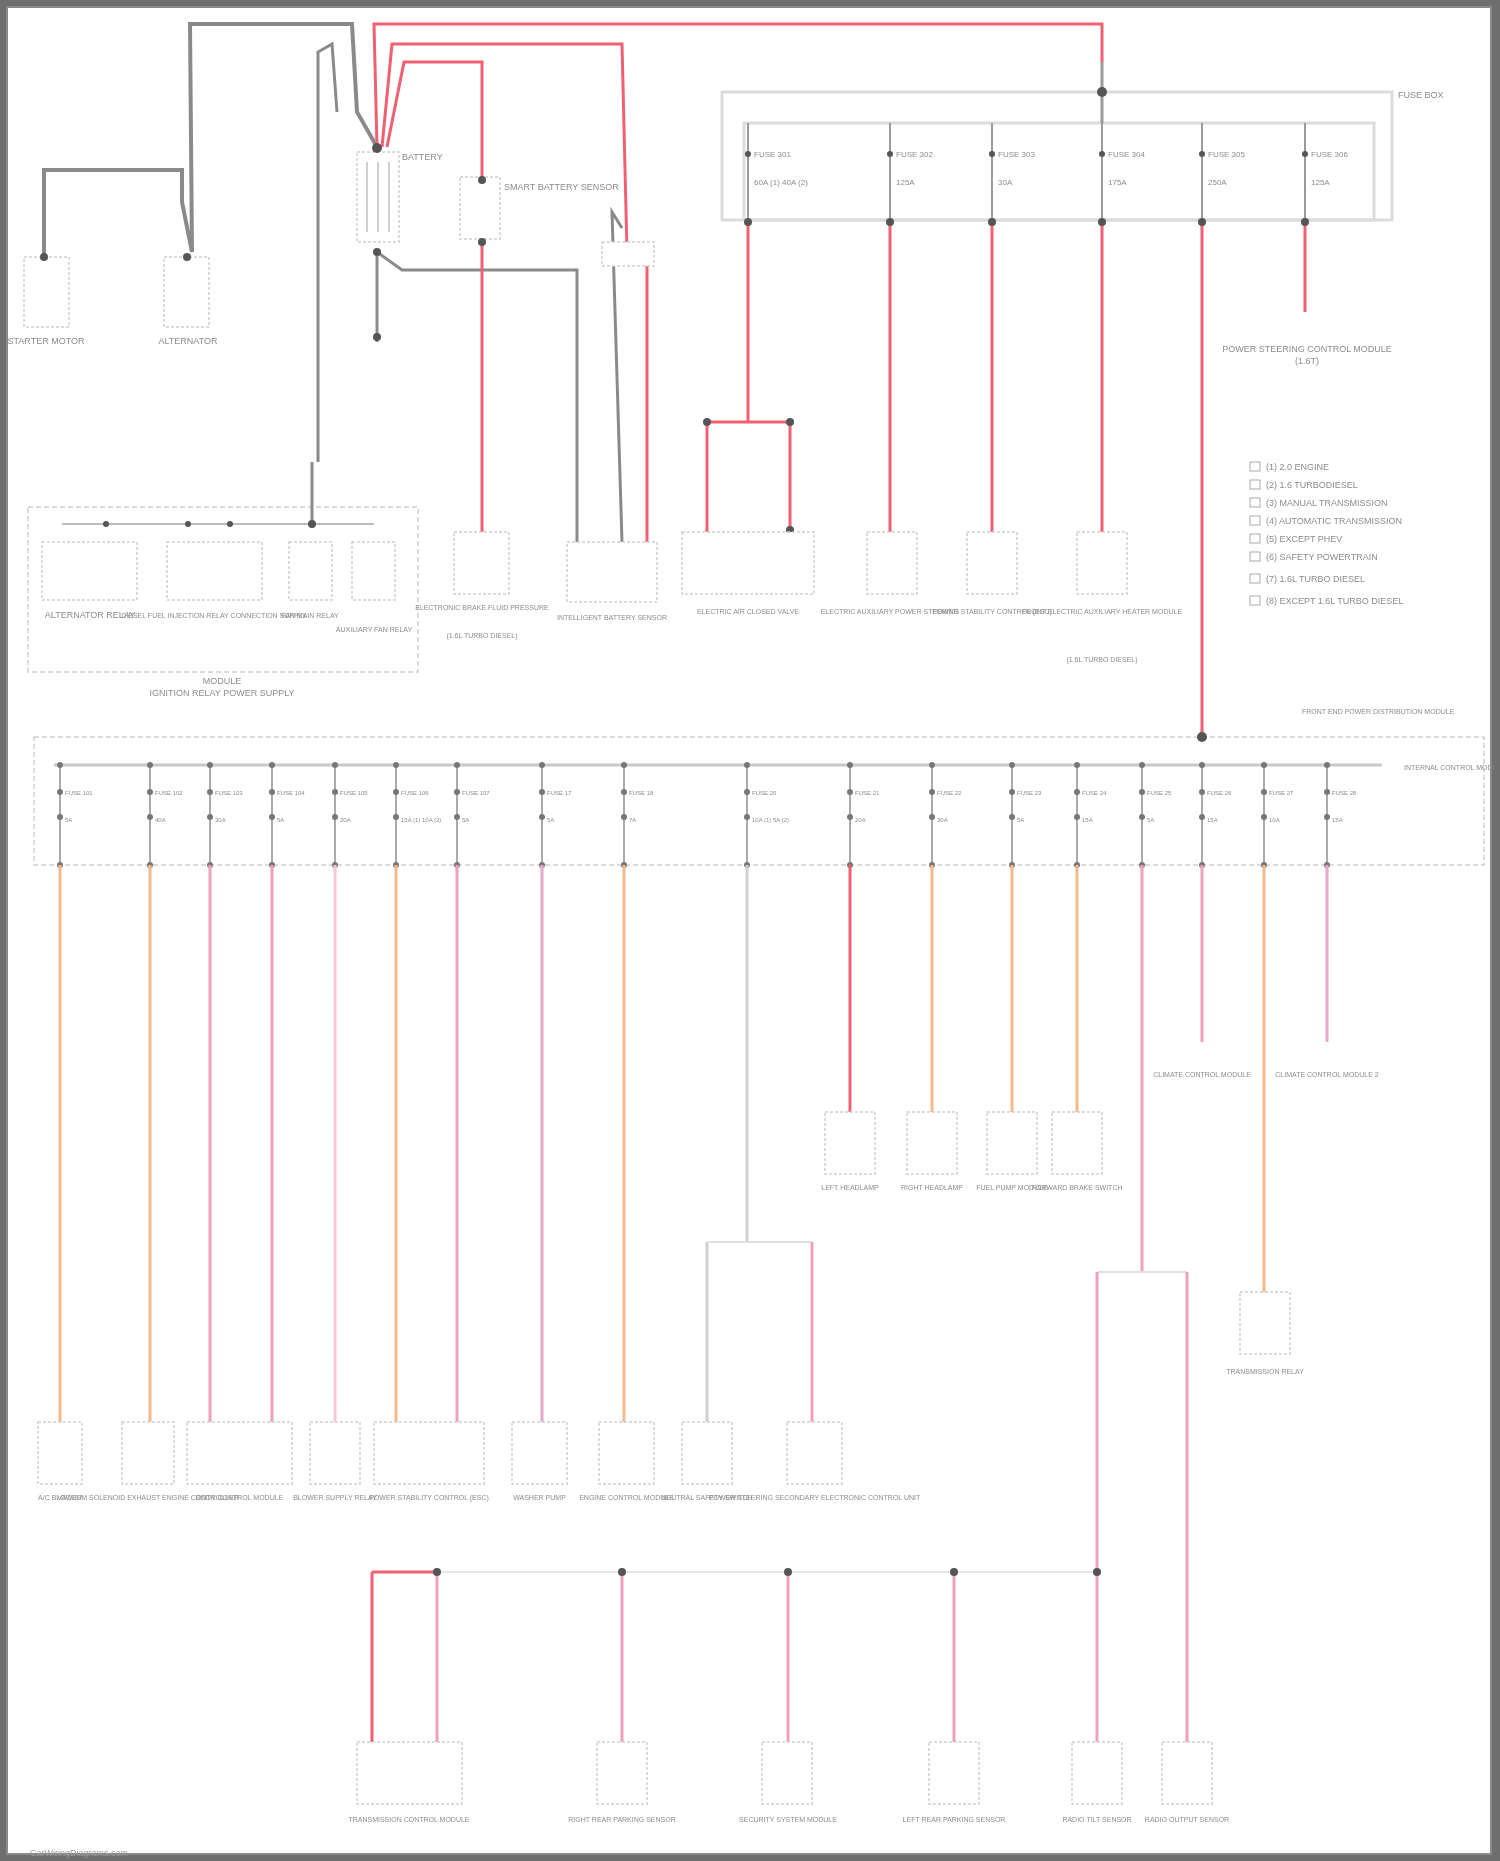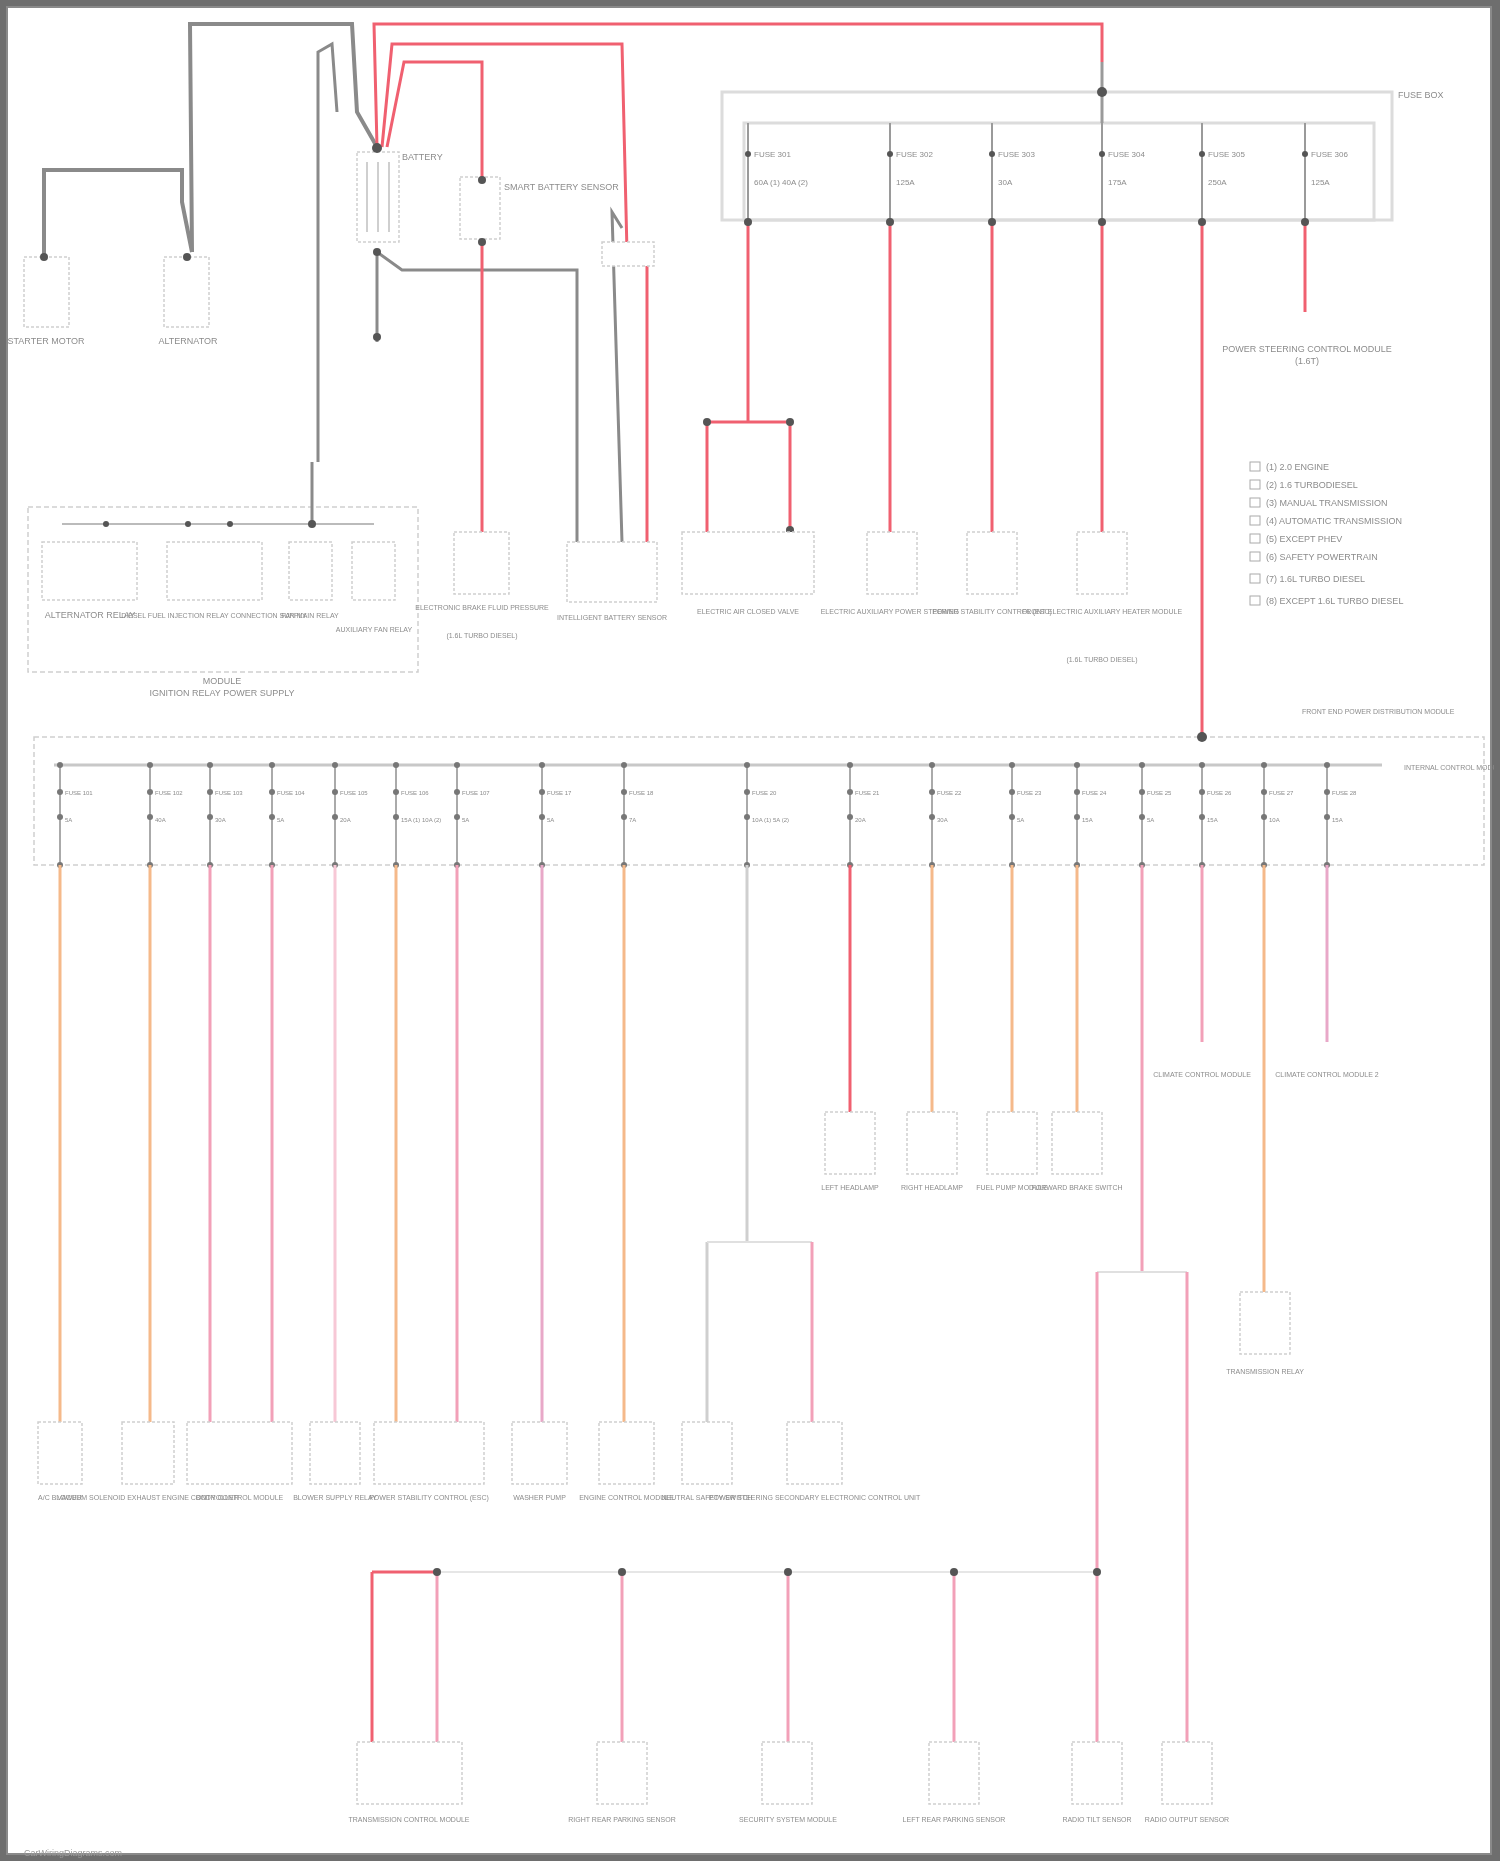--- a/index.html
+++ b/index.html
@@ -5,21 +5,21 @@
   html,body{margin:0;padding:0;background:#6e6e6e;}
   body{width:1500px;height:1861px;overflow:hidden;font-family:"Liberation Sans",sans-serif;}
   #frame{position:absolute;left:6px;top:6px;width:1486px;height:1849px;background:#ffffff;border:2px solid #8a8a8a;box-sizing:border-box;}
   svg{position:absolute;left:0;top:0;}
   .lbl{font-family:"Liberation Sans",sans-serif;font-size:9px;fill:#8c8c8c;}
   .lblc{font-family:"Liberation Sans",sans-serif;font-size:9px;fill:#8c8c8c;text-anchor:middle;}
   .fuse{font-family:"Liberation Sans",sans-serif;font-size:8px;fill:#8c8c8c;}
   .comp{fill:#ffffff;stroke:#cfcfcf;stroke-width:1.5;stroke-dasharray:3 2;}
   .boxdash{fill:none;stroke:#cfcfcf;stroke-width:1.5;stroke-dasharray:5 3;}
   .node{fill:#555;}
-  #watermark{position:absolute;left:16px;top:1840px;font-size:9px;color:#9a9a9a;font-family:"Liberation Sans",sans-serif;}
+  #watermark{position:absolute;left:22px;top:1840px;font-size:9px;color:#9a9a9a;font-family:"Liberation Sans",sans-serif;}
 </style>
 </head>
 <body>
 
 <div id="frame">
 <svg width="1486" height="1849" viewBox="6 6 1486 1849">
 
   <g fill="none" stroke="#8a8a8a" stroke-width="4">
     <path d="M42 255 L42 168 L180 168 L180 200 L190 250"></path>
     <path d="M190 250 L188 22 L350 22 L355 110 L375 145"></path>

